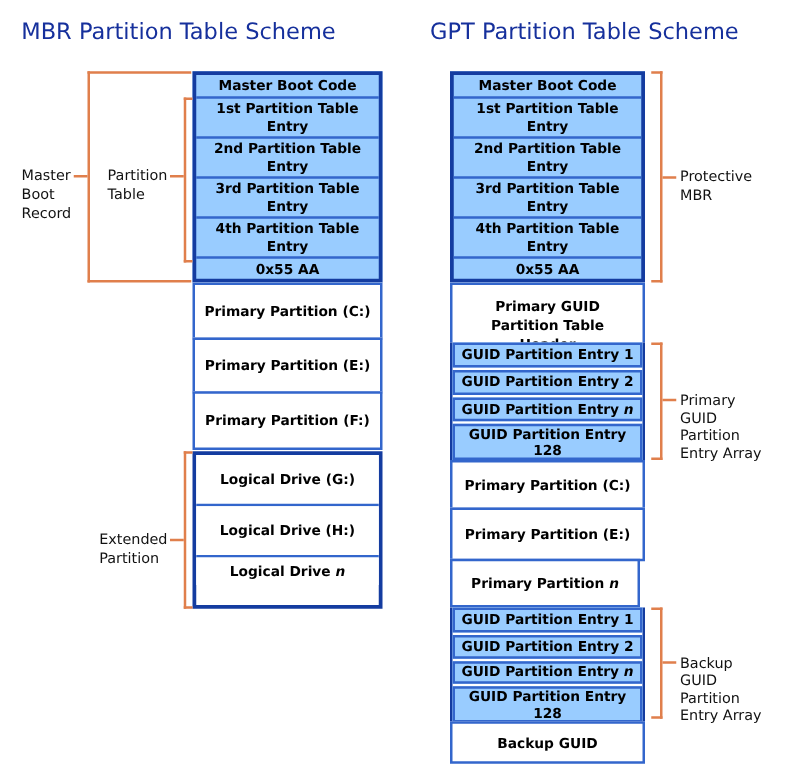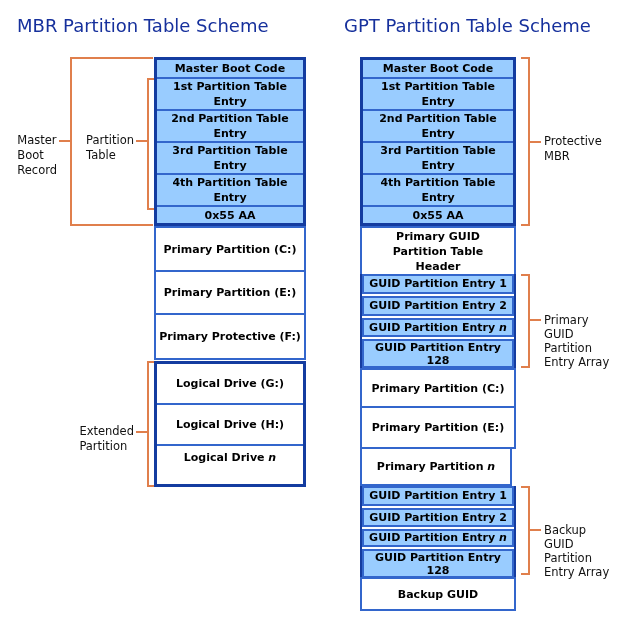--- a/index.html
+++ b/index.html
@@ -72,21 +72,21 @@
     </div>
   </div>
 
   <div class="wcell" style="left:154px;top:226px;width:152px;height:46px">
     <div class="ln"><span>Primary Partition (C:)</span></div>
   </div>
   <div class="wcell" style="left:154px;top:270px;width:152px;height:45px">
     <div class="ln"><span>Primary Partition (E:)</span></div>
   </div>
   <div class="wcell" style="left:154px;top:313px;width:152px;height:47px">
-    <div class="ln"><span>Primary Protective (F:)</span></div>
+    <div class="ln"><span>Primary Partition (F:)</span></div>
   </div>
 
   <div class="group ext" style="left:154px;top:361px;width:152px;height:126px">
     <div class="row" style="height:41px">
       <div class="ln"><span>Logical Drive (G:)</span></div>
     </div>
     <div class="row" style="height:41px">
       <div class="ln"><span>Logical Drive (H:)</span></div>
     </div>
     <div class="row" style="height:22px">
@@ -112,21 +112,21 @@
     </div>
     <div class="row" style="height:32px">
       <div class="ln"><span>4th Partition Table</span></div>
       <div class="ln">Entry</div>
     </div>
     <div class="row" style="height:16px">
       <div class="ln"><span>0x55 AA</span></div>
     </div>
   </div>
 
-  <div class="wcell" style="left:360px;top:226px;width:156px;height:50px">
+  <div class="wcell" style="left:360px;top:226px;width:156px;height:68px">
     <div class="ln"><span>Primary GUID</span></div>
     <div class="ln">Partition Table</div>
     <div class="ln">Header</div>
   </div>
 
   <div class="garray" style="left:360px;top:274px;width:156px;height:94px">
     <div class="gcell" style="height:20px">
       <div class="ln"><span>GUID Partition Entry 1</span></div>
     </div>
     <div class="gcell" style="height:20px">

